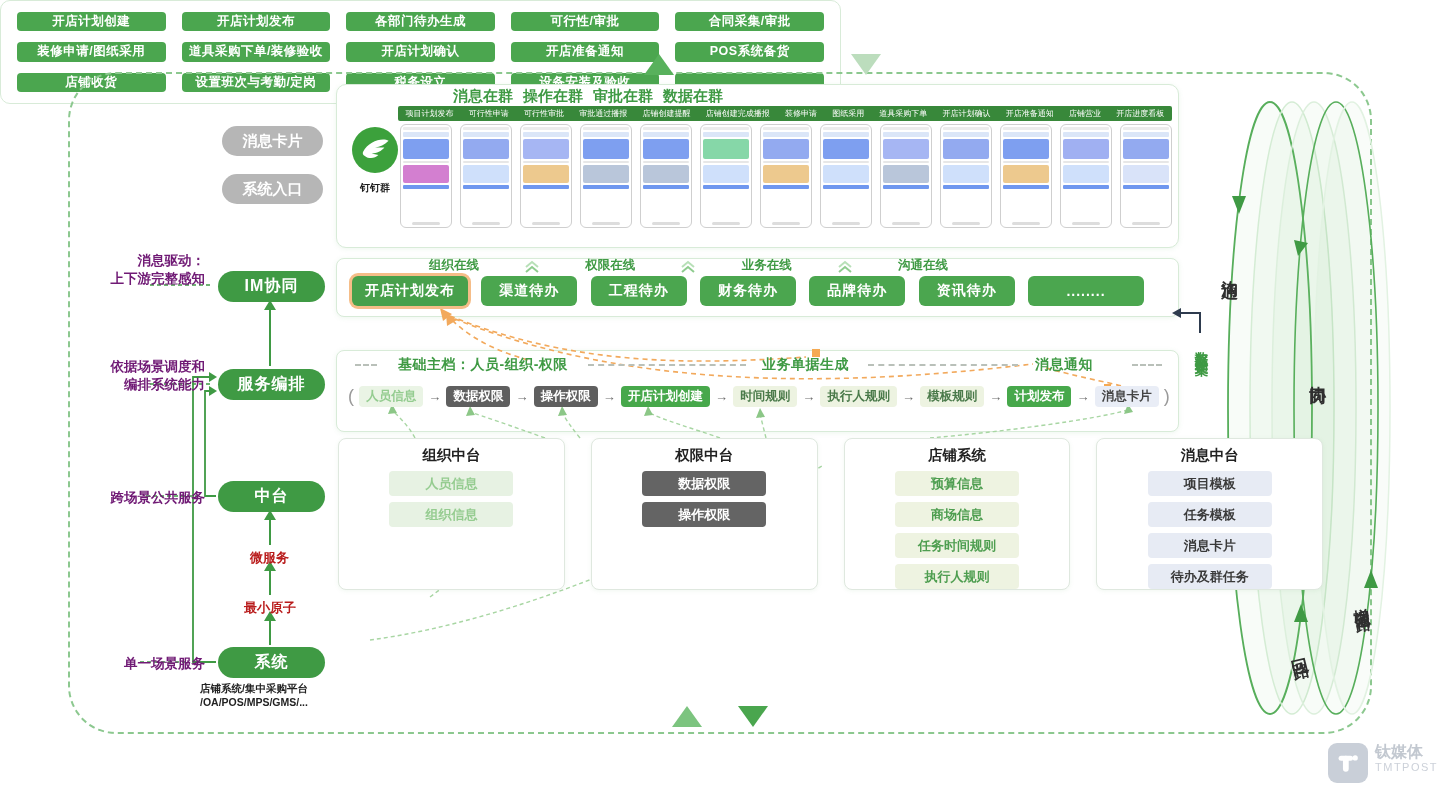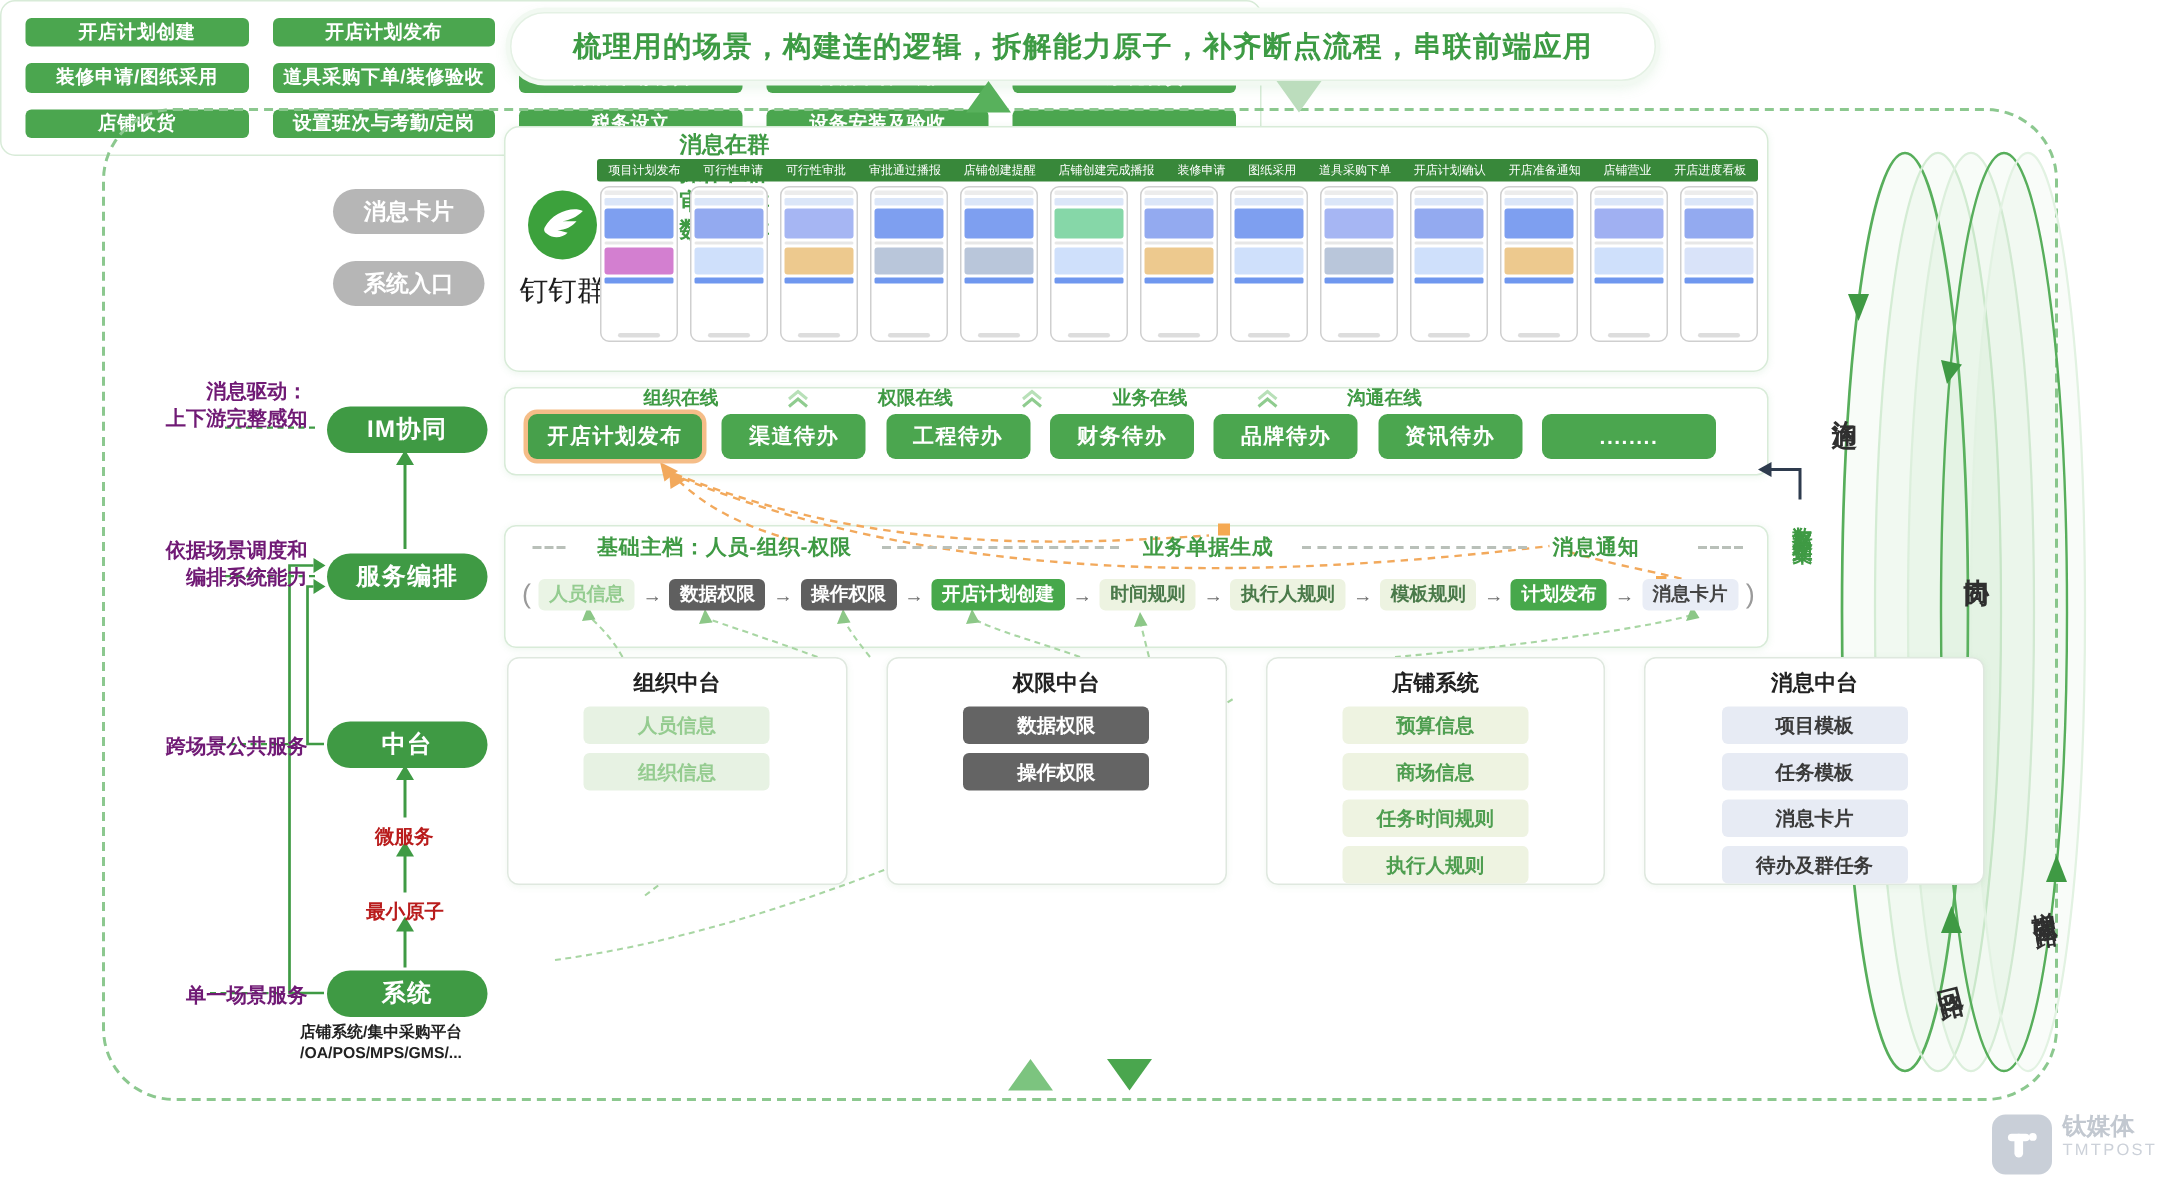--- a/index.html
+++ b/index.html
@@ -70,55 +70,52 @@
   .atom-btn{background:#4ba64f;border-radius:4px;color:#fff;font-weight:bold;font-size:12.5px;display:flex;
         align-items:center;justify-content:center;letter-spacing:.5px;white-space:nowrap;}
   .vtext{position:absolute;writing-mode:vertical-rl;text-orientation:upright;color:#2f2f2f;font-weight:bold;
         font-size:17px;letter-spacing:3px;z-index:6;}
   #bracket-label{position:absolute;writing-mode:vertical-rl;text-orientation:upright;color:#3f9a44;font-weight:bold;
         font-size:13.5px;letter-spacing:2px;left:1192px;top:340px;z-index:6;}
   #sys-sub{position:absolute;left:200px;top:681px;width:160px;color:#222;font-size:10.5px;font-weight:600;
         line-height:1.35;white-space:pre-line;z-index:6;}
   #ding-logo{position:absolute;left:352px;top:127px;width:46px;height:46px;border-radius:50%;background:#3ca13c;
         display:flex;align-items:center;justify-content:center;z-index:6;}
-  #ding-label{position:absolute;left:340px;top:181px;width:70px;text-align:center;font-size:19px;font-weight:normal;color:#1d1d1d;z-index:6;}
+  #ding-label{position:absolute;left:340px;top:181px;width:70px;text-align:center;font-size:10px;font-weight:bold;color:#1d1d1d;z-index:6;}
   #watermark{position:absolute;left:1328px;top:743px;display:flex;align-items:flex-start;gap:7px;z-index:6;}
   #wm-box{width:40px;height:40px;border-radius:9px;background:#c9cfd8;display:flex;align-items:center;justify-content:center;}
   #wm-cn{font-size:16px;font-weight:bold;color:#c2c8d0;line-height:1.1;}
   #wm-en{font-size:11px;color:#ccd1d9;letter-spacing:1.5px;}
   svg.overlay{position:absolute;left:0;top:0;z-index:4;pointer-events:none;}
 </style>
 </head>
 <body>
 
 <div id="stage">
 
-  <div class="banner" style="top:8px">
-    <span>梳理用的场景，构建连的逻辑，拆解能力原子，补齐断点流程，串联前端应用</span>
-  </div>
 
   <div class="tri" style="left:644px;top:54px;border-left:15px solid transparent;border-right:15px solid transparent;border-bottom:21px solid #58b15c;"></div>
   <div class="tri" style="left:851px;top:54px;border-left:15px solid transparent;border-right:15px solid transparent;border-top:21px solid #bcddbd;"></div>
   <div class="tri" style="left:672px;top:706px;border-left:15px solid transparent;border-right:15px solid transparent;border-bottom:21px solid #7cc47f;"></div>
   <div class="tri" style="left:738px;top:706px;border-left:15px solid transparent;border-right:15px solid transparent;border-top:21px solid #4aa64e;"></div>
 
   <div class="dashed-frame"></div>
 
   <div class="panel" style="left:336px;top:84px;width:841px;height:162px;"></div>
   <div class="panel" style="left:336px;top:258px;width:841px;height:57px;border-radius:8px;"></div>
   <div class="panel" style="left:336px;top:350px;width:841px;height:80px;border-radius:8px;"></div>
 
   <div id="ding-logo">
     <svg width="34" height="34" viewBox="0 0 40 40">
       <path d="M6,22 C12,10 28,5 36,9 C31,14 26,16 20,17 L31,17 C28,21 22,24 16,24 L24,26 C20,30 13,31 8,27 C6,26 5,24 6,22 Z" fill="#ffffff"></path>
     </svg>
   </div>
   <div id="ding-label">钉钉群</div>
 
-  <div class="ct" id="group-headers" style="left:448px;top:87px;width:609px;height:18px;display:flex;justify-content:space-between;flex-direction:column;">
+  <div class="ct" id="group-headers" style="left:448px;top:87px;width:609px;height:18px;display:flex;justify-content:flex-start;">
       <span class="gh">消息在群</span>
       <span class="gh">操作在群</span>
       <span class="gh">审批在群</span>
       <span class="gh">数据在群</span>
     </div>
   <div id="bar-items">
       <span>项目计划发布</span>
       <span>可行性申请</span>
       <span>可行性审批</span>
       <span>审批通过播报</span>

